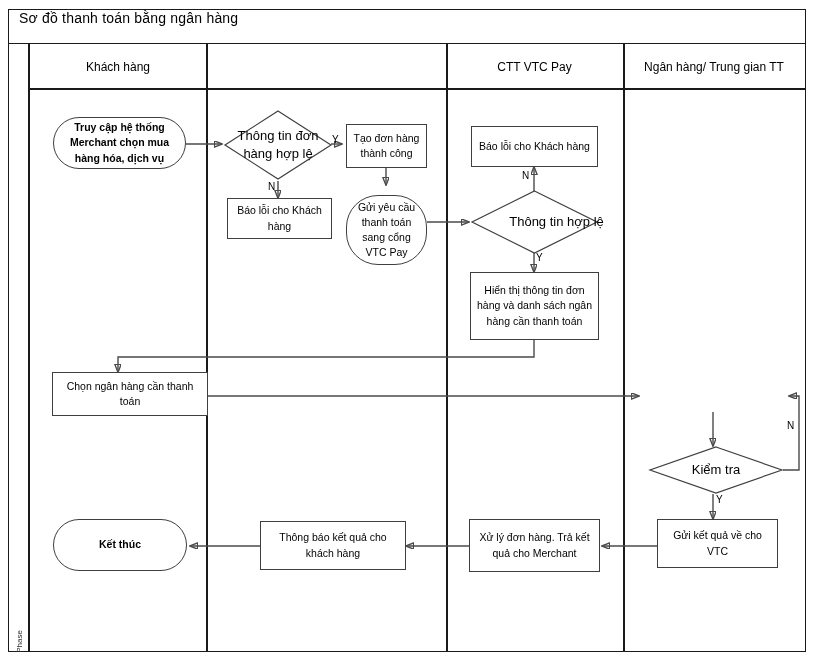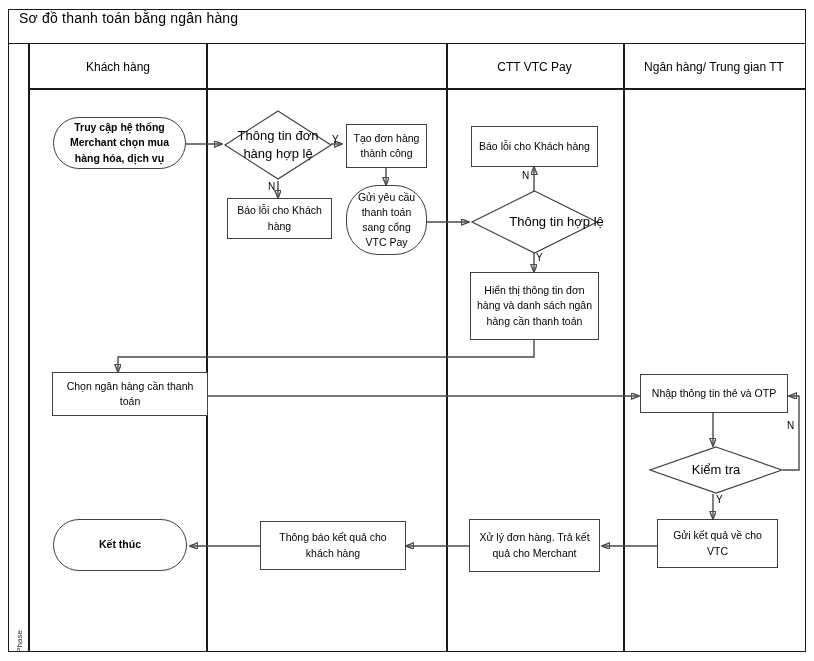--- a/index.html
+++ b/index.html
@@ -244,21 +244,21 @@
   </div>
 
   <div class="node process" style="left:227px; top:198px; width:105px; height:41px;">
     <span>Báo lỗi cho Khách hàng</span>
   </div>
 
   <div class="node process" style="left:346px; top:124px; width:81px; height:44px;">
     <span>Tạo đơn hàng thành công</span>
   </div>
 
-  <div class="node process" style="left:346px; top:185px; width:81px; height:70px;border-radius:32px;">
+  <div class="node process" style="left:346px; top:195px; width:81px; height:70px;border-radius:32px;">
     <span>Gửi yêu cầu thanh toán sang cổng VTC Pay</span>
   </div>
 
   <div class="node process" style="left:260px; top:521px; width:146px; height:49px;">
     <span>Thông báo kết quả cho khách hàng</span>
   </div>
 
   <div class="node process" style="left:471px; top:126px; width:127px; height:41px;">
     <span>Báo lỗi cho Khách hàng</span>
   </div>
@@ -271,23 +271,20 @@
   </div>
 
   <div class="node process" style="left:470px; top:272px; width:129px; height:68px;">
     <span>Hiển thị thông tin đơn hàng và danh sách ngân hàng cần thanh toán</span>
   </div>
 
   <div class="node process" style="left:469px; top:519px; width:131px; height:53px;">
     <span>Xử lý đơn hàng. Trả kết quả cho Merchant</span>
   </div>
 
-  <div class="node process" style="left:640px; top:374px; width:148px; height:39px;">
-    <span>Nhập thông tin thẻ và OTP</span>
-  </div>
 
   <div class="diamond-wrap" style="left:649px; top:446px; width:134px; height:48px;">
     <svg width="134" height="48" viewBox="0 0 134 48">
       <polygon points="67,1 133,24 67,47 1,24" fill="#ffffff" stroke="#3f3f3f" stroke-width="1.2"></polygon>
     </svg>
     <div class="diamond-label">Kiểm tra</div>
   </div>
 
   <div class="node process" style="left:657px; top:519px; width:121px; height:49px;">
     <span>Gửi kết quả về cho VTC</span>

